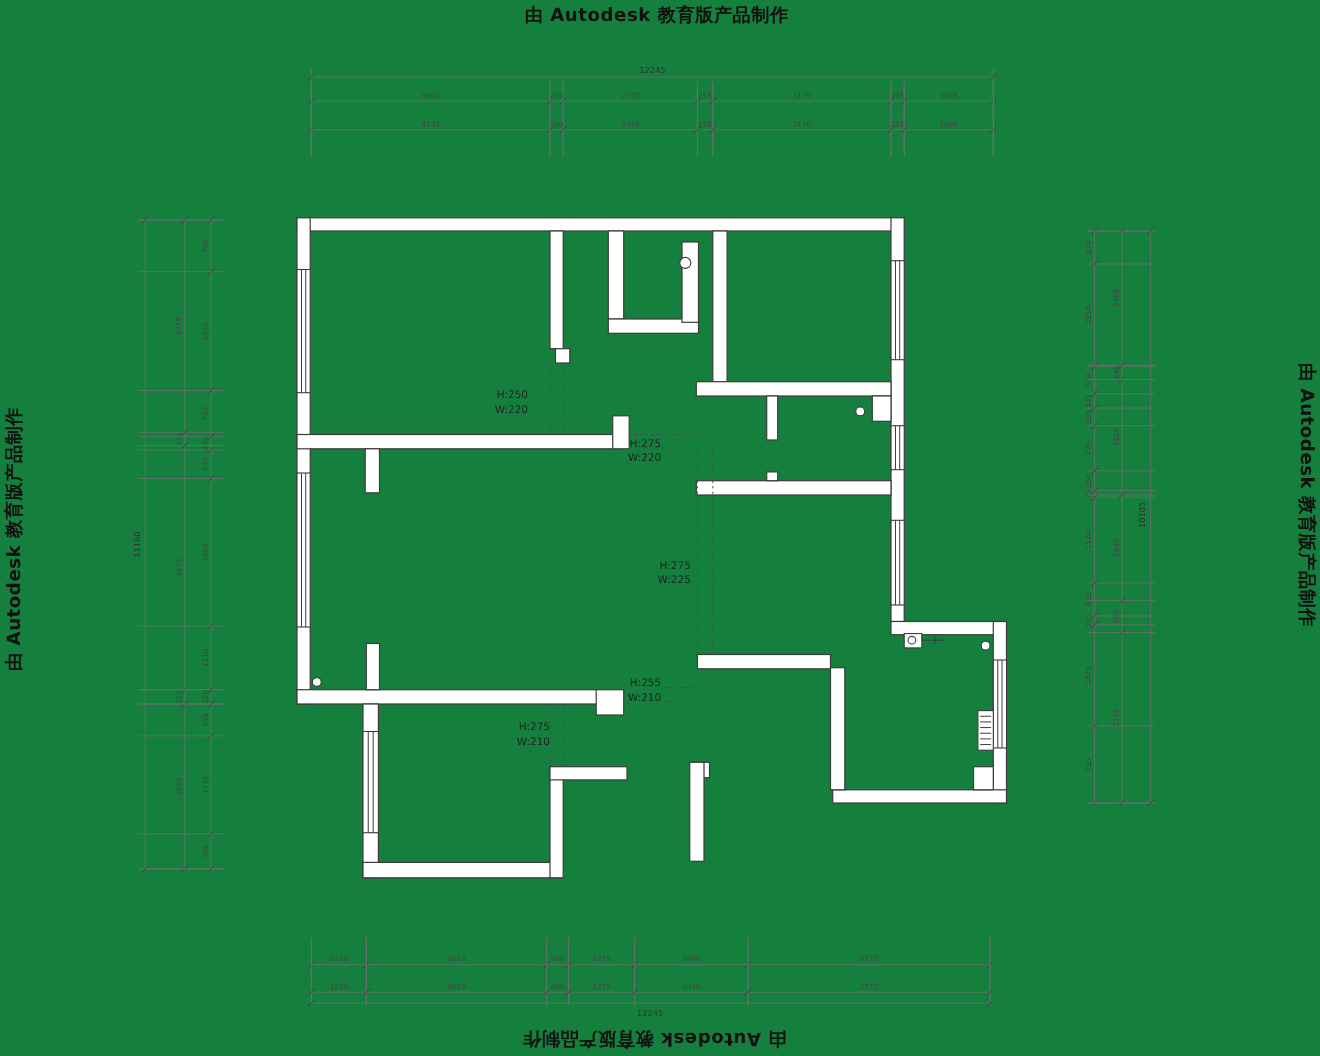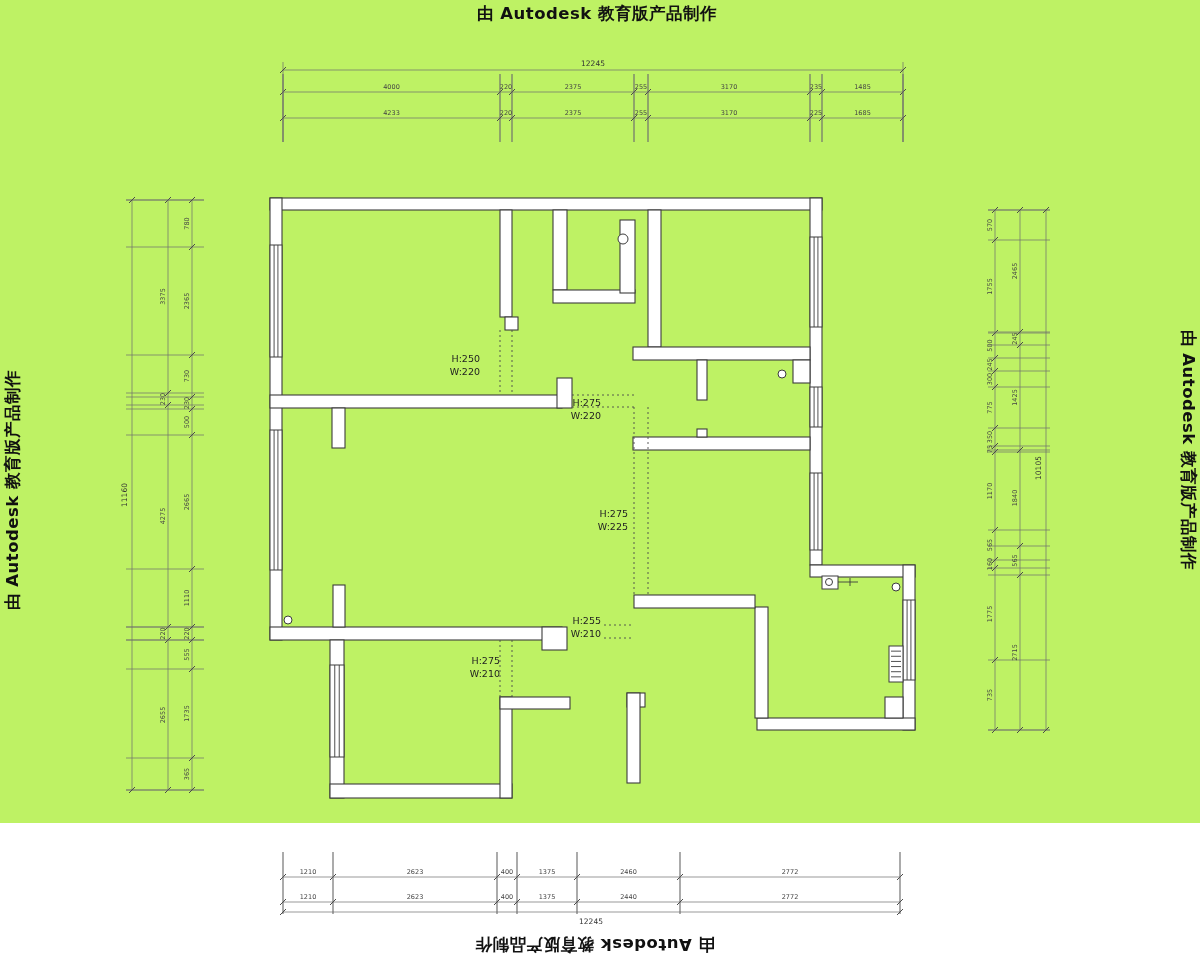--- a/index.html
+++ b/index.html
@@ -1,16 +1,16 @@
 <!DOCTYPE html>
 <html><head>
 <meta charset="utf-8">
 <style>
   html,body{margin:0;padding:0;background:#ffffff;width:1200px;height:960px;overflow:hidden;}
-  .page{position:relative;width:1200px;height:823px;background:#bef264;font-family:"DejaVu Sans",sans-serif;}
+  .page{position:relative;width:1200px;height:960px;background:#15803d;font-family:"DejaVu Sans",sans-serif;}
   .brand{position:absolute;font-family:"DejaVu Sans","Liberation Sans",sans-serif;
          font-weight:bold;font-size:16.5px;color:#111;white-space:nowrap;letter-spacing:0.5px;}
   .brand-top{left:597px;top:14px;transform:translate(-50%,-50%);}
   .brand-bottom{left:595px;top:944px;transform:translate(-50%,-50%) rotate(180deg);}
   .brand-left{left:13px;top:490px;transform:translate(-50%,-50%) rotate(-90deg);}
   .brand-right{left:1188px;top:450px;transform:translate(-50%,-50%) rotate(90deg);}
   #plan{position:absolute;left:0;top:0;}
   .wall{fill:#ffffff;stroke:#3c3c3c;stroke-width:1.1;}
   .win{fill:#ffffff;stroke:#3c3c3c;stroke-width:1;}
   .thin{stroke:#3c3c3c;stroke-width:0.9;fill:none;}

